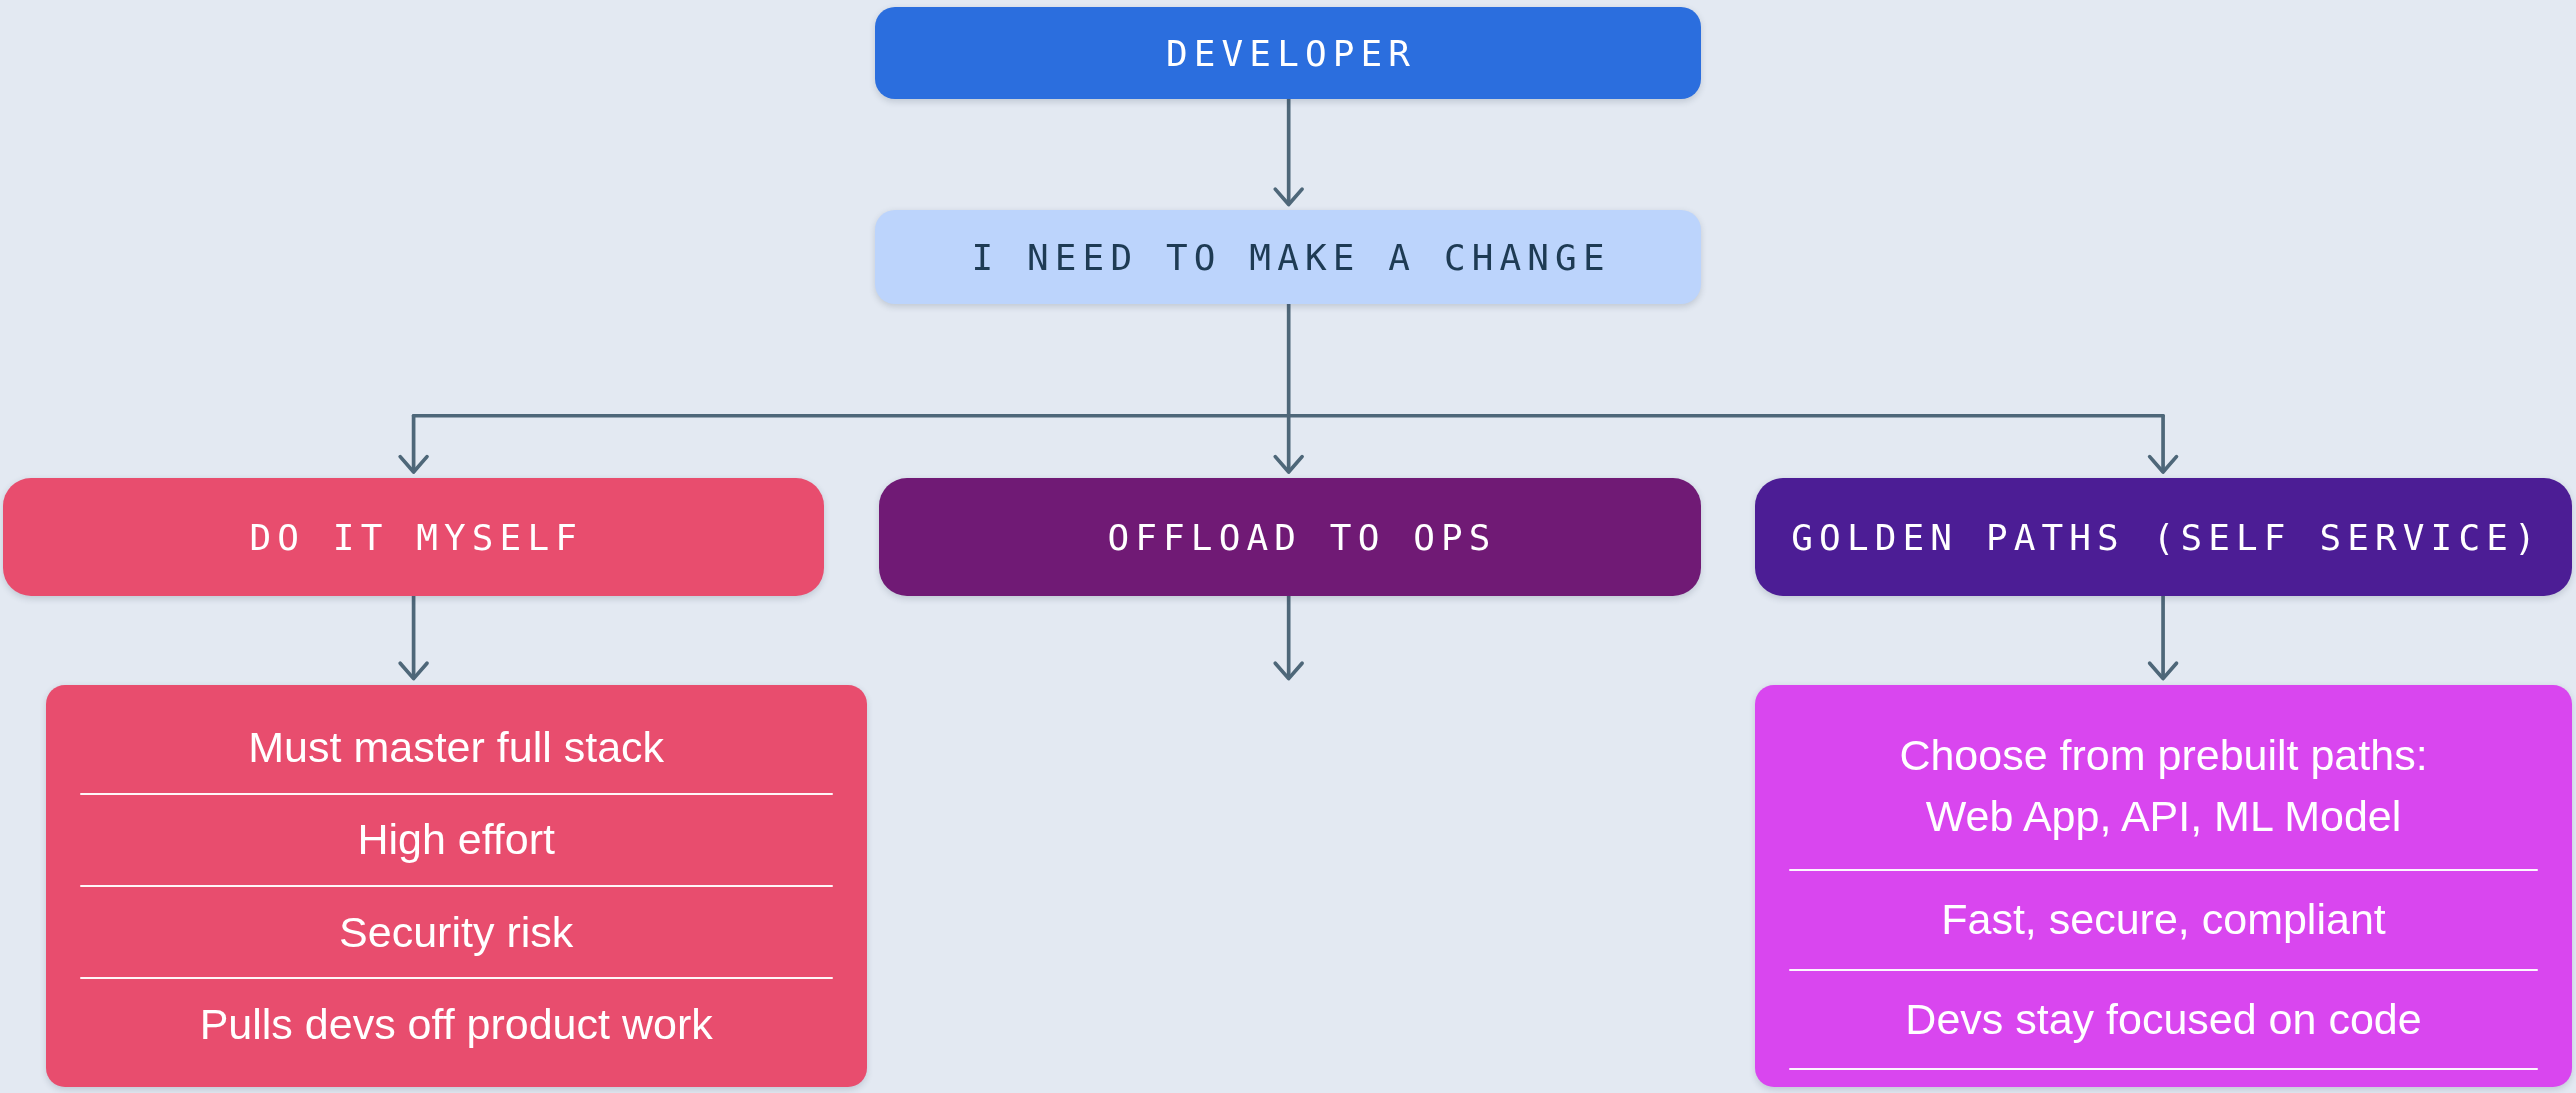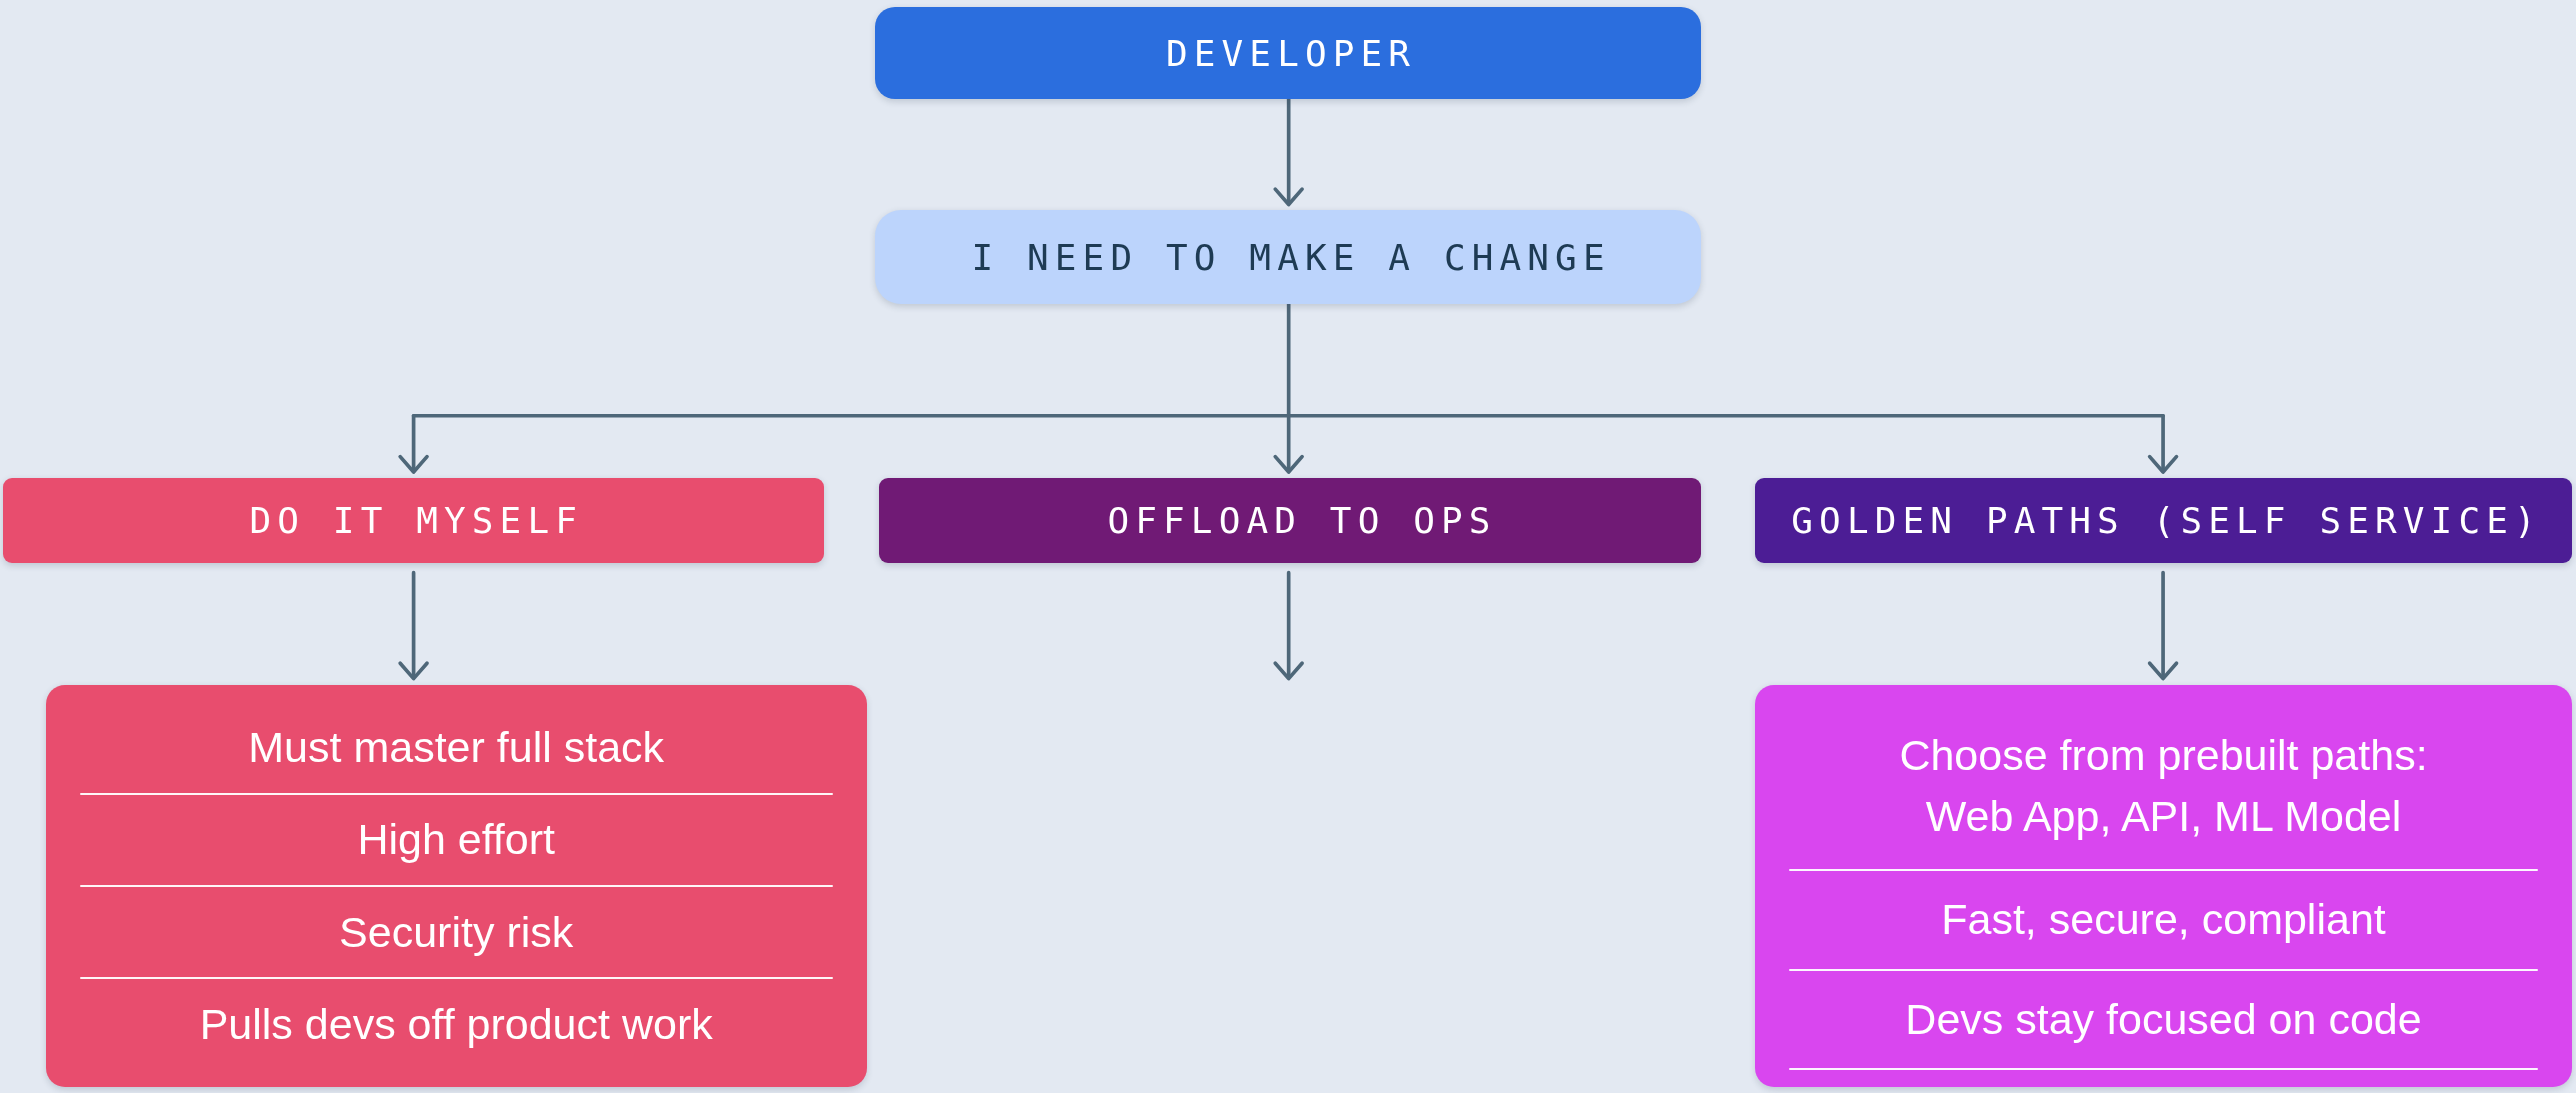--- a/index.html
+++ b/index.html
@@ -34,21 +34,21 @@
 
   
   .root-node     { left:875px; top:7px;  width:826px; height:92px; }
   .decision-node { left:875px; top:210px; width:826px; height:94px; }
 
   
   .col-0 { left:2.7px;    width:821px; }
   .col-1 { left:879px; width:822px; }
   .col-2 { left:1755px; width:817px; }
 
-  .branch-header { top:478px; height:85px; border-radius:9px; }
+  .branch-header { top:478px; height:118px; border-radius:28px; }
 
   .detail-box {
     top:685px; height:402px;
     border-radius:19px;
     flex-direction:column;
     align-items:stretch; justify-content:stretch;
     padding:17.4px 0;
   }
   .cell {
     flex:1 1 0;
@@ -93,21 +93,21 @@
       <polyline points="1901,989 1921,1012 1941,989"></polyline>
       <line x1="3225" y1="854" x2="3225" y2="1008"></line>
       <polyline points="3205,989 3225,1012 3245,989"></polyline>
     </g>
   </svg>
 
   <div class="node root-node" style="background: rgb(43, 110, 222);">
     <span class="node-label">DEVELOPER</span>
   </div>
 
-  <div class="node decision-node" style="color: rgb(30, 59, 84); background: rgb(188, 212, 252); border-radius: 26px;">
+  <div class="node decision-node" style="color: rgb(30, 59, 84); background: rgb(188, 212, 252);">
     <span class="node-label">I NEED TO MAKE A CHANGE</span>
   </div>
 
   <div class="node branch-header col-0" style="background: rgb(232, 77, 110);">
     <span class="node-label">DO IT MYSELF</span>
   </div>
   <div class="node branch-header col-1" style="background: #701a75; padding-left: 18px;">
     <span class="node-label">OFFLOAD TO OPS</span>
   </div>
   <div class="node branch-header col-2" style="background: #4c1d95;">

